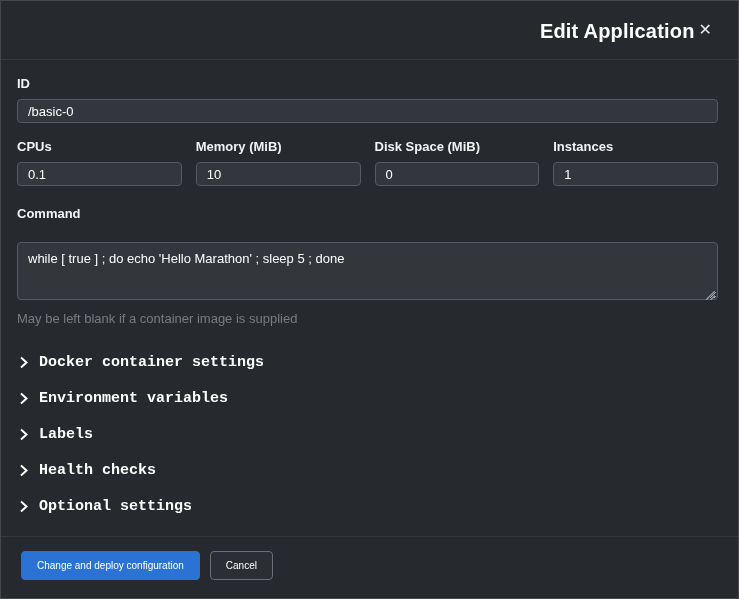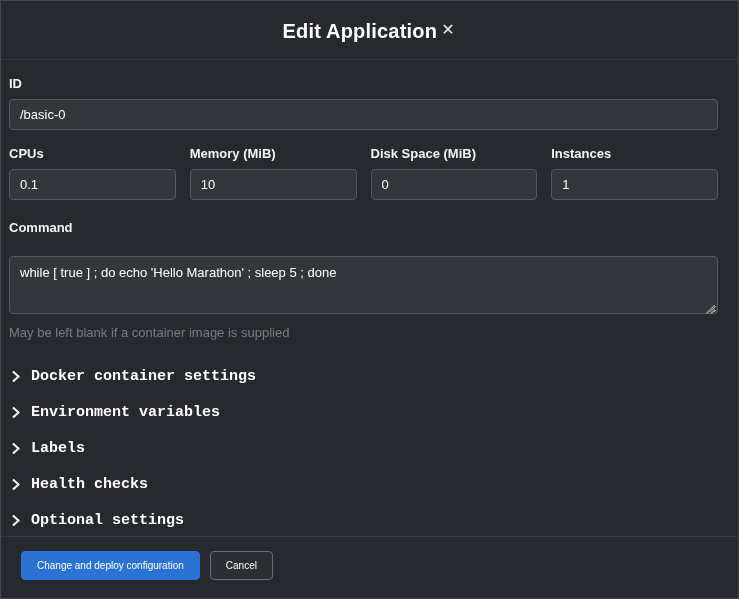--- a/index.html
+++ b/index.html
@@ -15,21 +15,21 @@
     height: 599px;
     background: #26292d;
     border: 1px solid #44484d;
     display: flex;
     flex-direction: column;
   }
   .modal-header {
     padding: 19px 22px 16px 24px;
     border-bottom: 1px solid #35383d;
     display: flex;
-    justify-content: center;
+    justify-content: flex-end;
     align-items: flex-start;
     flex: 0 0 auto;
   }
   .modal-title {
     font-size: 20px;
     font-weight: bold;
     color: #ffffff;
     letter-spacing: .2px;
   }
   .close-btn {
@@ -37,21 +37,21 @@
     border: none;
     color: #e8eaec;
     font-size: 16px;
     line-height: 16px;
     cursor: pointer;
     font-family: "Liberation Sans", sans-serif;
     padding: 2px 4px;
   }
   .modal-body {
     flex: 1 1 auto;
-    padding: 16px 20px 0 8px;
+    padding: 16px 20px 0 16px;
     overflow: hidden;
   }
   .form-group { margin-bottom: 16px; }
   .field-label {
     display: block;
     font-size: 13px;
     font-weight: bold;
     color: #f2f4f6;
     margin-bottom: 8px;
   }
@@ -59,21 +59,21 @@
     width: 100%;
     background: #33373c;
     border: 1px solid #565a60;
     border-radius: 4px;
     color: #ffffff;
     font-size: 13px;
     font-family: "Liberation Sans", sans-serif;
     padding: 7px 10px;
     outline: none;
   }
-  .text-input { height: 31px; }
+  .text-input { height: 24px; }
   .text-area {
     height: 58px;
     resize: vertical;
     line-height: 1.4;
   }
   .textarea-wrap { position: relative; margin-top: 21px; }
   .resize-handle-icon {
     position: absolute;
     right: 3px;
     bottom: 4px;

